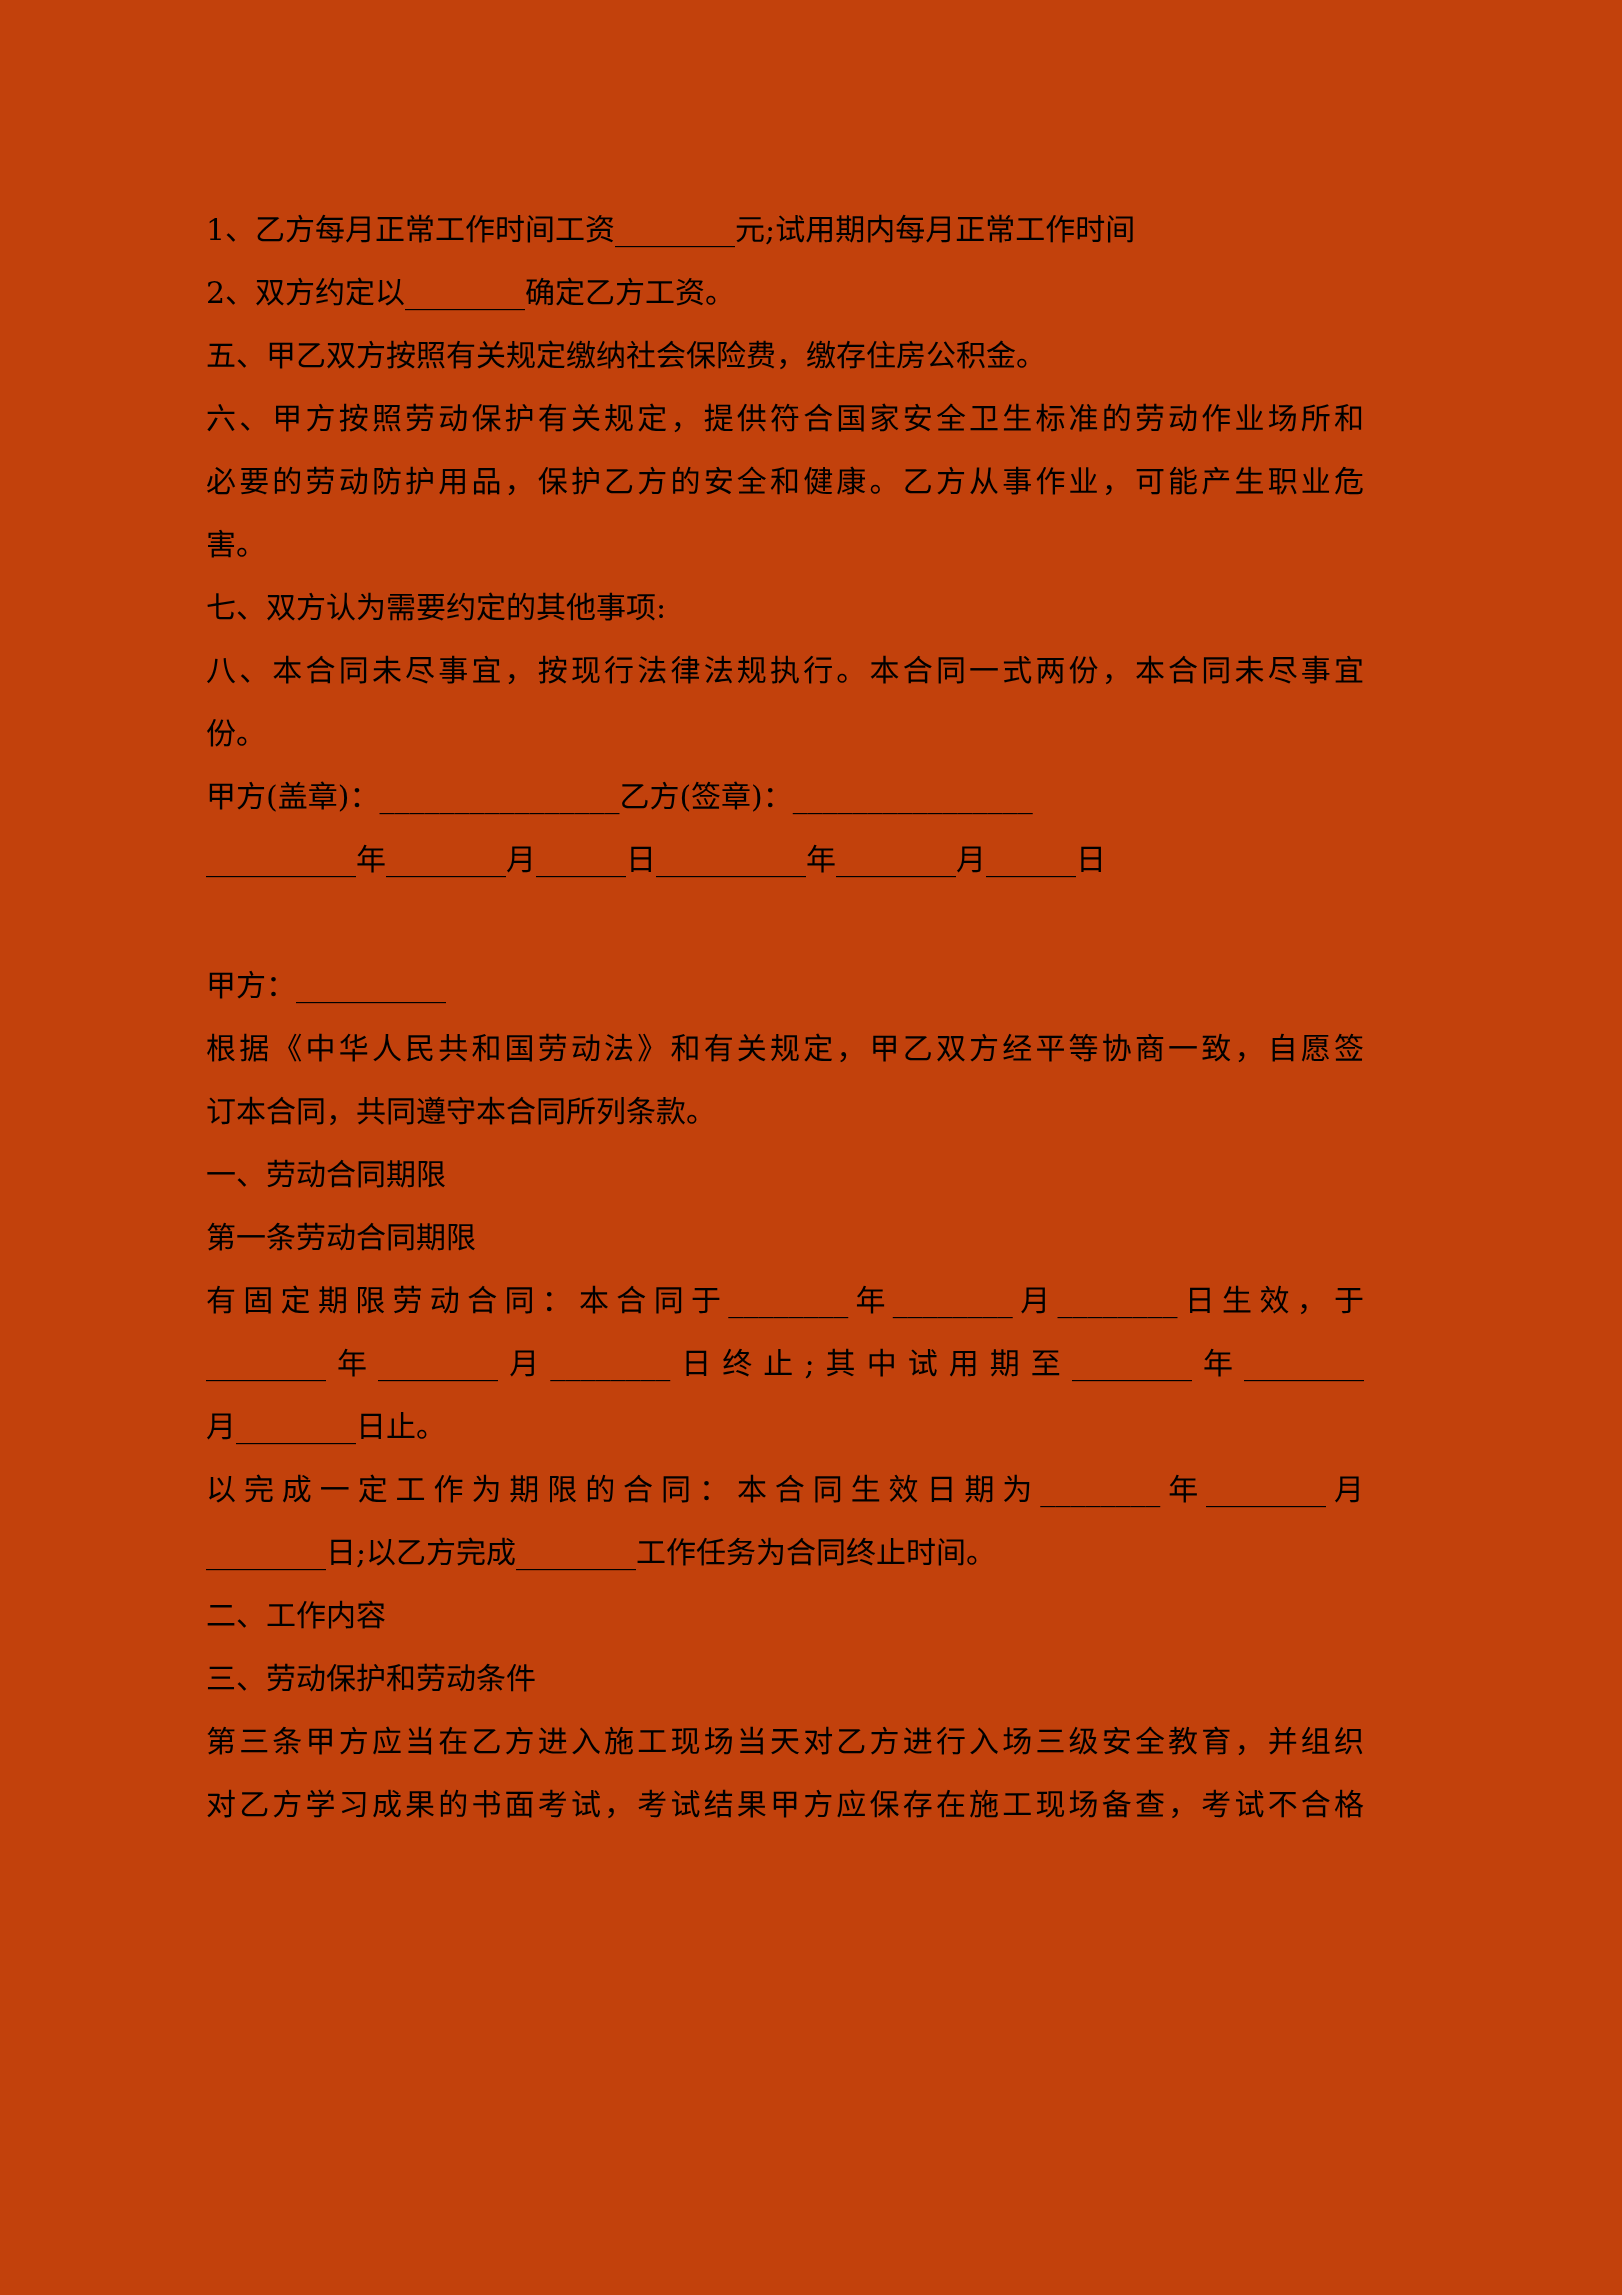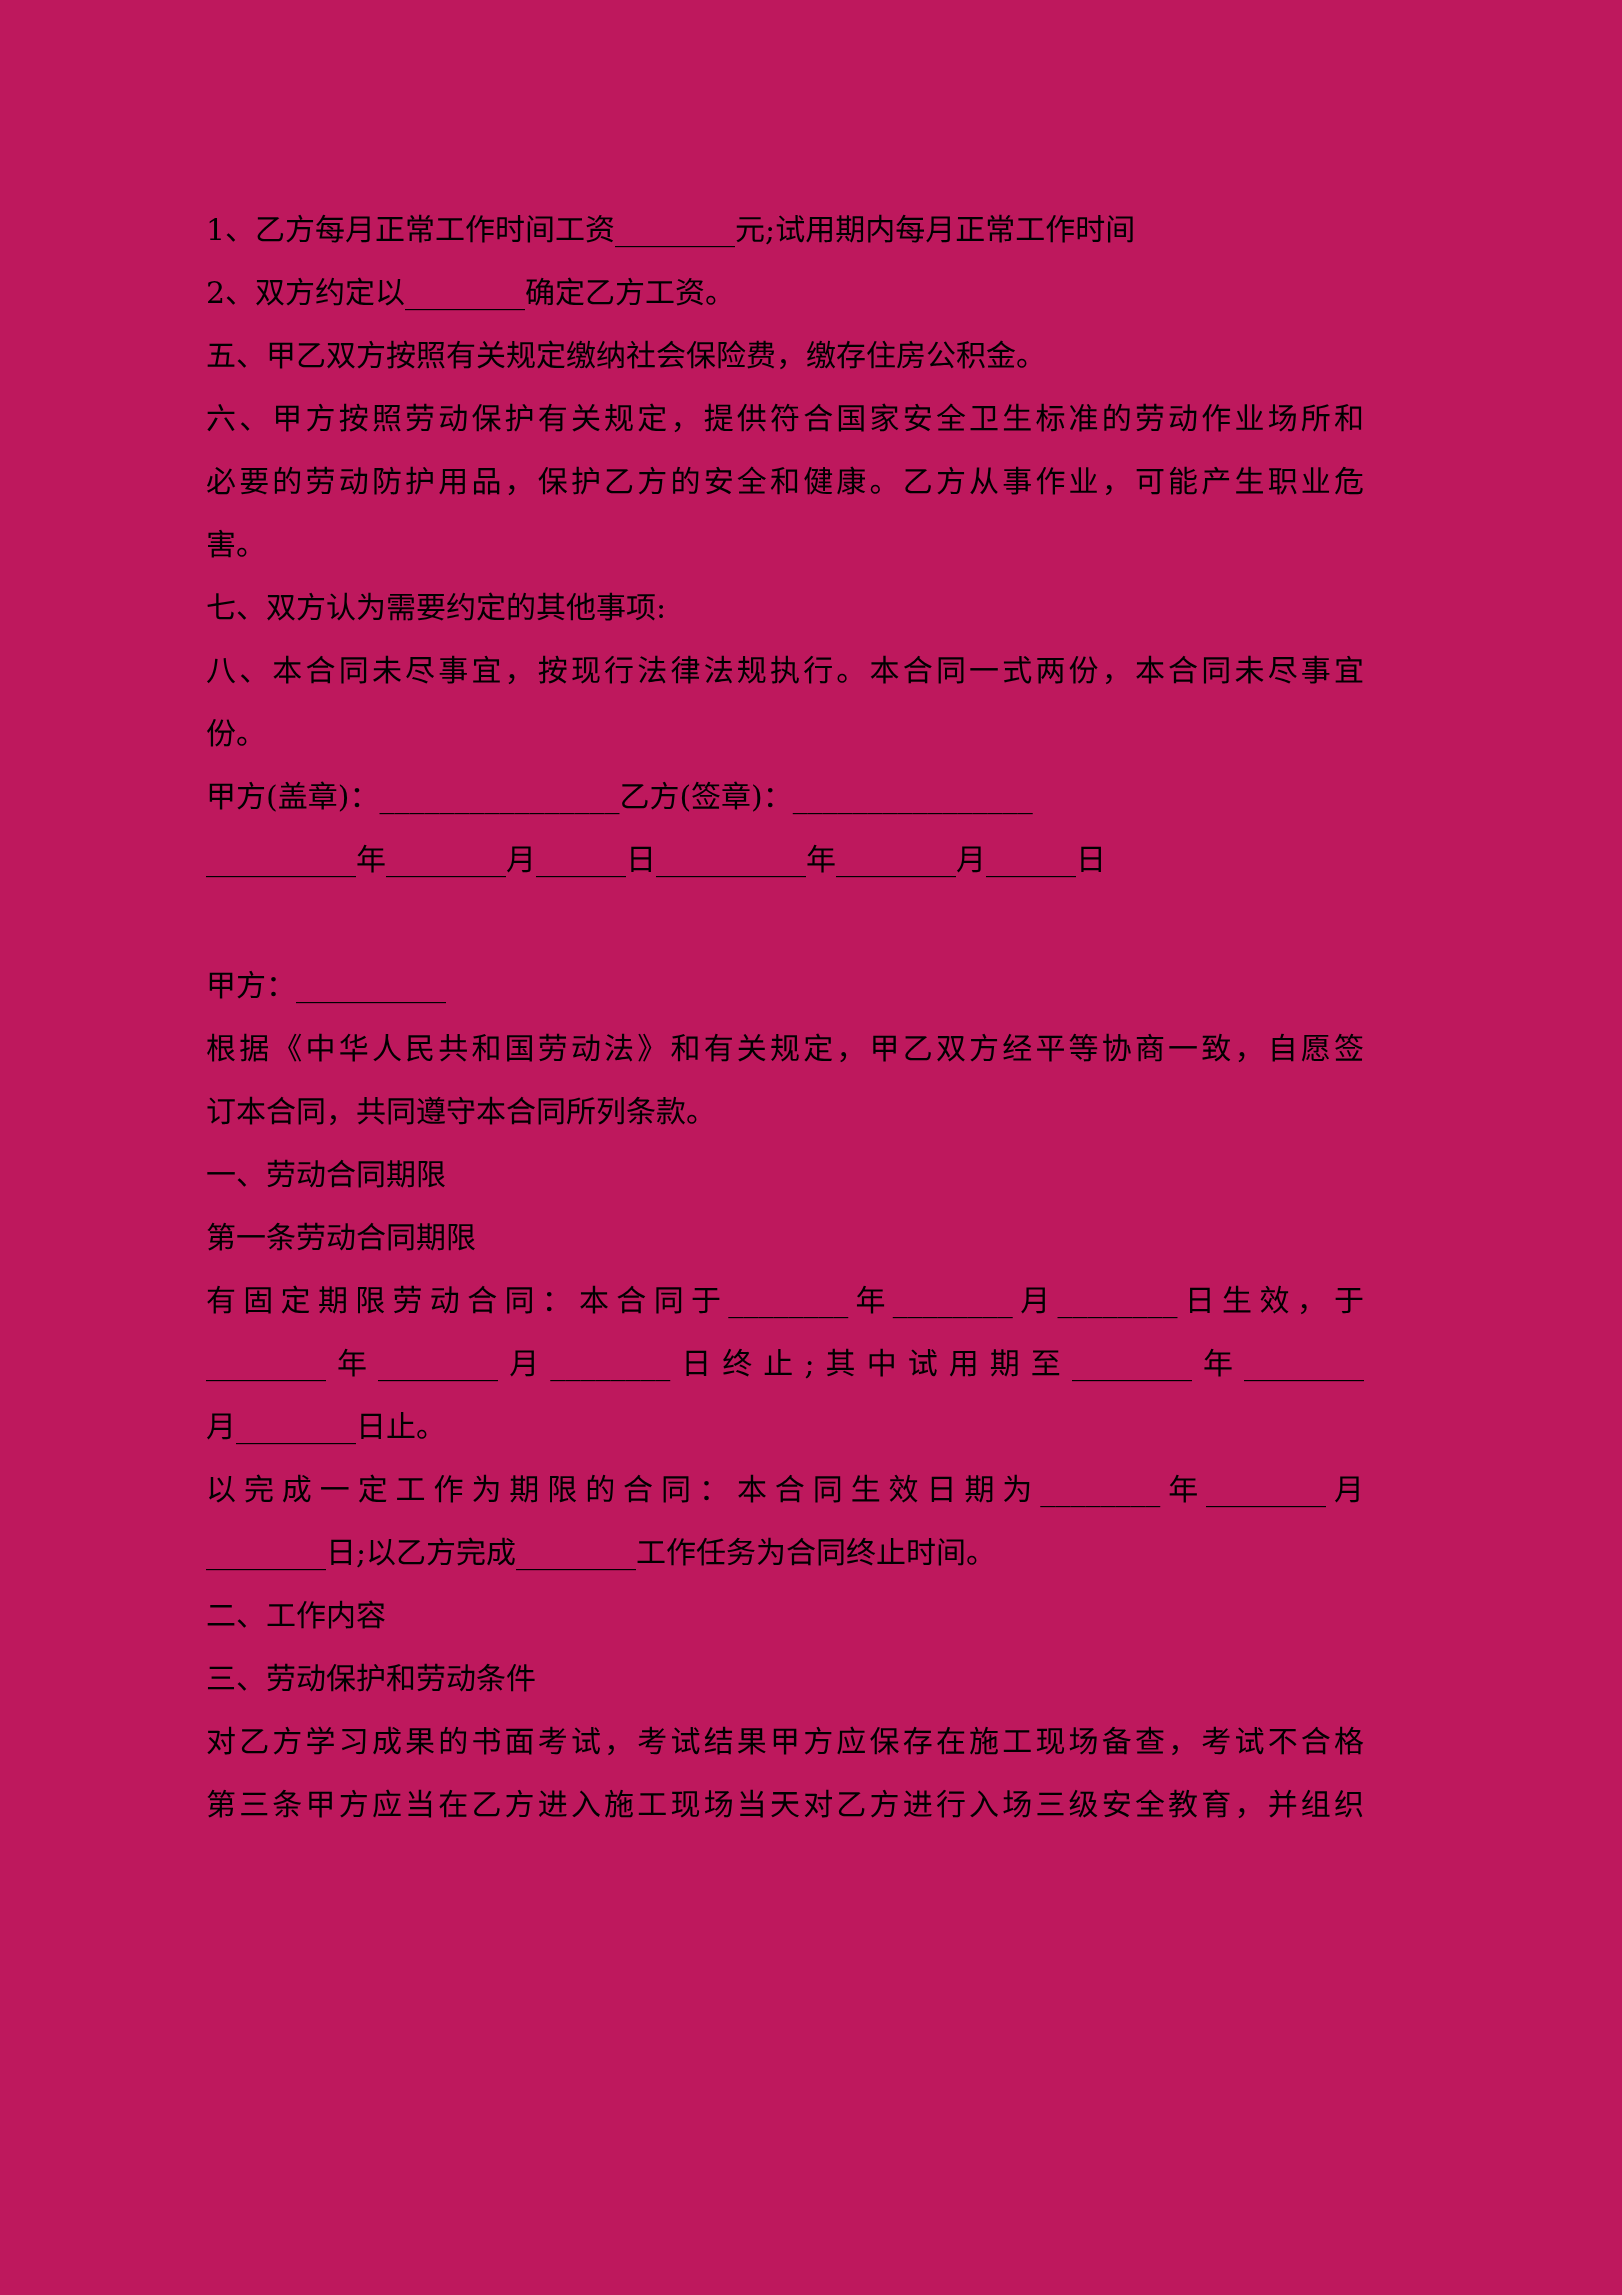--- a/index.html
+++ b/index.html
@@ -4,21 +4,21 @@
 <style>
   html, body {
     margin: 0;
     padding: 0;
     background: #ffffff;
   }
   .page {
     position: relative;
     width: 1623px;
     height: 2295px;
-    background: #be185d;
+    background: #c2410c;
     overflow: hidden;
     font-family: "DejaVu Serif", "Liberation Serif", serif;
   }
   .content {
     position: absolute;
     left: 206px;
     top: 198px;
     width: 1158px;
   }
   .line {
@@ -60,17 +60,17 @@
     <div class="line">订本合同，共同遵守本合同所列条款。</div>
     <div class="line">一、劳动合同期限</div>
     <div class="line">第一条劳动合同期限</div>
     <div class="line fill">有固定期限劳动合同：本合同于________年________月________日生效，于</div>
     <div class="line fill">________年________月________日终止;其中试用期至________年________</div>
     <div class="line">月________日止。</div>
     <div class="line fill">以完成一定工作为期限的合同：本合同生效日期为________年________月</div>
     <div class="line">________日;以乙方完成________工作任务为合同终止时间。</div>
     <div class="line">二、工作内容</div>
     <div class="line">三、劳动保护和劳动条件</div>
+    <div class="line fill">第三条甲方应当在乙方进入施工现场当天对乙方进行入场三级安全教育，并组织</div>
     <div class="line fill">对乙方学习成果的书面考试，考试结果甲方应保存在施工现场备查，考试不合格</div>
-    <div class="line fill">第三条甲方应当在乙方进入施工现场当天对乙方进行入场三级安全教育，并组织</div>
   </div>
 </div>
 
 
 </body></html>

